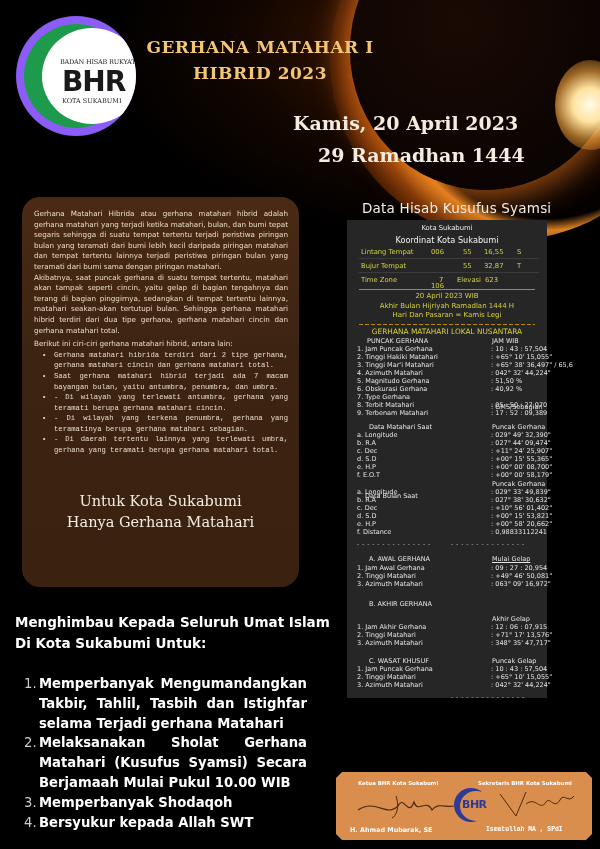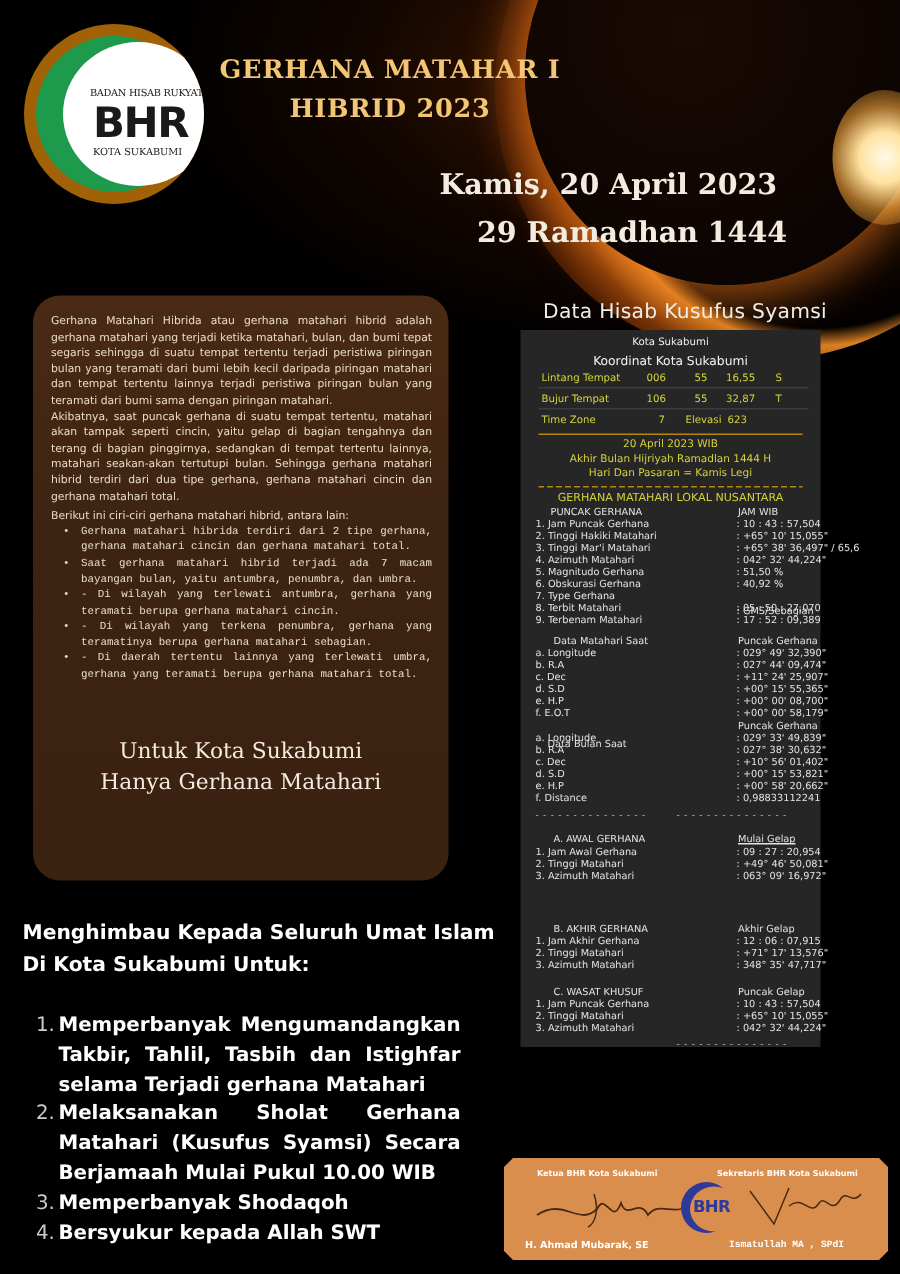--- a/index.html
+++ b/index.html
@@ -21,21 +21,21 @@
     background: radial-gradient(circle, #fffbe8 0%, #ffe2a0 30%, rgba(255,170,60,0.6) 60%, rgba(255,120,20,0) 100%);
   }
   .warm-haze {
     position: absolute; left: 120px; top: 0; width: 480px; height: 230px;
     background: radial-gradient(ellipse at 70% 20%, rgba(130,50,5,0.55) 0%, rgba(60,20,0,0.3) 45%, rgba(0,0,0,0) 75%);
   }
 
   
   .logo {
     position: absolute; left: 16px; top: 16px; width: 120px; height: 120px; border-radius: 50%;
-    background: #a16207; overflow: hidden;
+    background: #8b5cf6; overflow: hidden;
   }
   .logo .crescent {
     position: absolute; left: 8px; top: 8px; width: 104px; height: 104px; border-radius: 50%;
     background: #1e9a4c;
   }
   .logo .crescent-cut {
     position: absolute; left: 26px; top: 12px; width: 100px; height: 96px; border-radius: 50%; background: #fff;
   }
   .logo .logo-top { position: absolute; left: 44px; top: 42px; font-family: "DejaVu Serif", serif; font-size: 6.5px; color: #222; white-space: nowrap; letter-spacing: -0.2px; }
   .logo .logo-main { position: absolute; left: 46px; top: 49px; font-family: "DejaVu Sans", sans-serif; font-weight: bold; font-size: 28px; color: #1a1a1a; letter-spacing: -1px; }
@@ -170,21 +170,21 @@
 
   <div class="coord-row" style="top:26px;">
     <span style="left:2px;">Lintang Tempat</span>
     <span style="left:72px;">006</span>
     <span style="left:104px;">55</span>
     <span style="left:125px;">16,55</span>
     <span style="left:158px;">S</span>
   </div>
   <div class="coord-row" style="top:40px;">
     <span style="left:2px;">Bujur Tempat</span>
-    <span style="left:72px;">106</span>
+    <span style="left:72px;margin-top:20px;">106</span>
     <span style="left:104px;">55</span>
     <span style="left:125px;">32,87</span>
     <span style="left:158px;">T</span>
   </div>
   <div class="coord-row" style="top:54px; border-bottom:none;text-decoration:underline;">
     <span style="left:2px;">Time Zone</span>
     <span style="left:80px;">7</span>
     <span style="left:98px;">Elevasi</span>
     <span style="left:126px;">623</span>
   </div>
@@ -251,21 +251,21 @@
 
   <div class="dl" style="top:335px; left:22px;">A. AWAL GERHANA</div>
   <div class="dv" style="top:335px; left:101px;text-decoration:underline;">Mulai Gelap</div>
   <div class="dl" style="top:344px;">1. Jam Awal Gerhana</div>
   <div class="dv" style="top:344px;">:  09 : 27 : 20,954</div>
   <div class="dl" style="top:352px;">2. Tinggi Matahari</div>
   <div class="dv" style="top:352px;">:  +49° 46' 50,081"</div>
   <div class="dl" style="top:360px;">3. Azimuth Matahari</div>
   <div class="dv" style="top:360px;">:  063° 09' 16,972"</div>
 
-  <div class="dl" style="top:395px; left:22px;">B. AKHIR GERHANA</div>
+  <div class="dl" style="top:380px; left:22px;">B. AKHIR GERHANA</div>
   <div class="dv" style="top:395px; left:101px;">Akhir Gelap</div>
   <div class="dl" style="top:403px;">1. Jam Akhir Gerhana</div>
   <div class="dv" style="top:403px;">:  12 : 06 : 07,915</div>
   <div class="dl" style="top:411px;">2. Tinggi Matahari</div>
   <div class="dv" style="top:411px;">:  +71° 17' 13,576"</div>
   <div class="dl" style="top:419px;">3. Azimuth Matahari</div>
   <div class="dv" style="top:419px;">:  348° 35' 47,717"</div>
 
   <div class="dl" style="top:437px; left:22px;">C. WASAT KHUSUF</div>
   <div class="dv" style="top:437px; left:101px;">Puncak Gelap</div>

